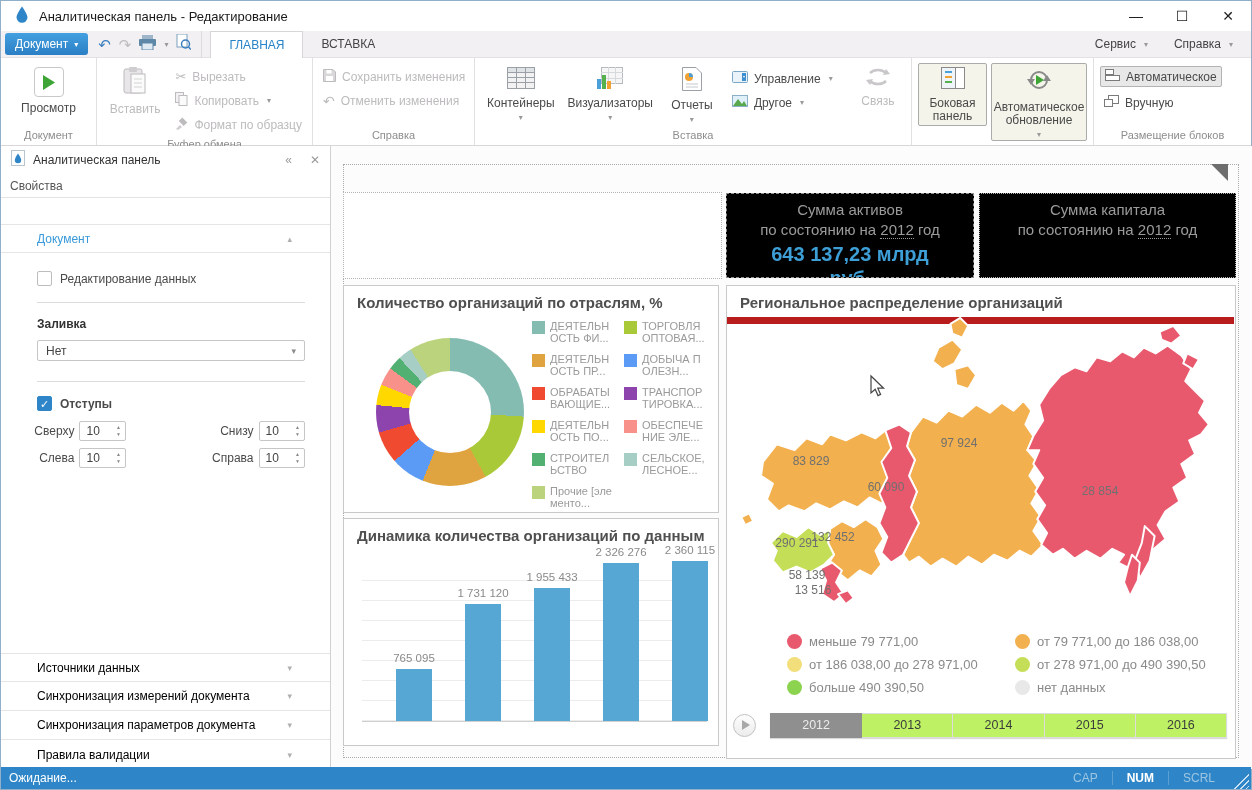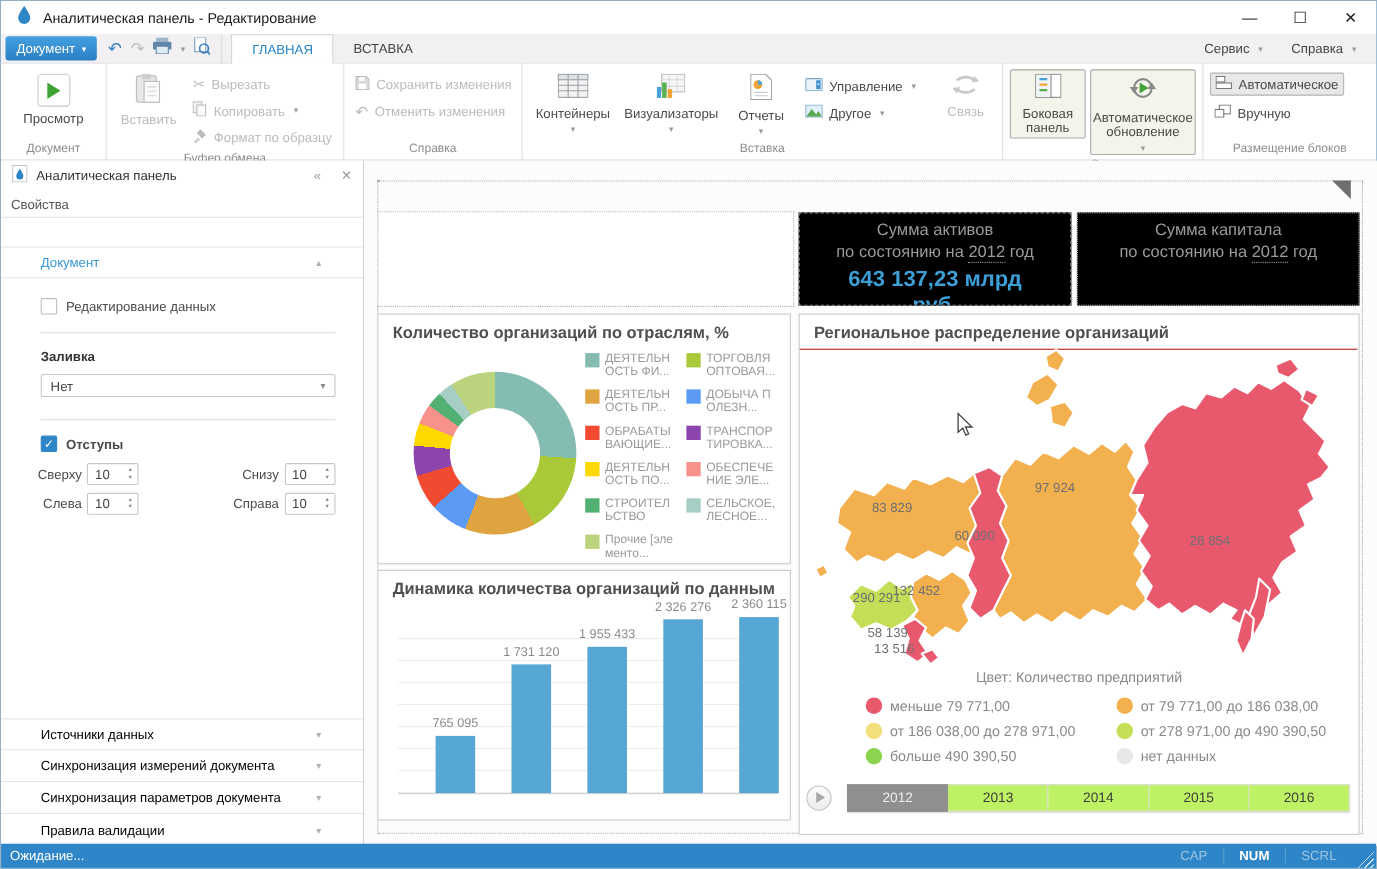--- a/index.html
+++ b/index.html
@@ -78,21 +78,21 @@
   .kpi { position:absolute; background:#000000; overflow:hidden; text-align:center; }
   .kpi.selected { border:1px dashed #909090; }
   .kpi.dotted { border:1px dotted #b3b3b3; }
   .kpi .l1 { font-size:15px; color:#9b9b9b; margin-top:7px; }
   .kpi .l2 { font-size:15px; color:#9b9b9b; margin-top:3px; }
   .kpi .yr { border-bottom:1px dotted #9b9b9b; }
   .kpi .val { font-size:20px; font-weight:bold; color:#3d9fd6; margin-top:4px; line-height:24px; }
   .kpi .val.narrow { width:190px; margin-left:auto; margin-right:auto; }
   .panel { position:absolute; background:#fff; border:1px solid #c9c9c9; }
   .panel-title { font-size:15px; font-weight:bold; color:#4f4f4f; padding:8px 0 0 13px; }
-  .panel-title.underlined { padding-bottom:6px; border-bottom:1px solid #b91c1c; margin-right:1px; }
+  .panel-title.underlined { padding-bottom:6px; border-bottom:7px solid #b91c1c; margin-right:1px; }
 
   
   .donut { position:absolute; left:32px; top:52px; width:148px; height:148px; border-radius:50%; }
   .donut-hole { position:absolute; left:65px; top:85px; width:82px; height:82px; background:#fff; border-radius:50%; }
   .dlegend { position:absolute; left:188px; top:34px; display:flex; gap:8px; }
   .dlegend .col { display:flex; flex-direction:column; gap:9px; width:84px; }
   .dl-item { display:flex; gap:5px; }
   .dl-sw { width:13px; height:13px; flex:0 0 13px; margin-top:1px; }
   .dl-txt { font-size:11px; line-height:12px; color:#9a9a9a; width:64px; word-break:break-all; }
 
@@ -648,21 +648,20 @@
 
       <span class="map-lbl" style="left:84px;top:175px">83 829</span>
       <span class="map-lbl" style="left:159px;top:201px">60 090</span>
       <span class="map-lbl" style="left:232px;top:157px">97 924</span>
       <span class="map-lbl" style="left:373px;top:205px">28 854</span>
       <span class="map-lbl" style="left:70px;top:257px">290 291</span>
       <span class="map-lbl" style="left:106px;top:251px">132 452</span>
       <span class="map-lbl" style="left:80px;top:289px">58 139</span>
       <span class="map-lbl" style="left:86px;top:304px">13 516</span>
 
-      <div class="map-caption">Цвет: Количество предприятий</div>
 
       <div class="mlegend">
         <div class="ml-item">
             <span class="ml-sw" style="background: rgb(233, 89, 110);"></span>
             <span>меньше 79 771,00</span>
           </div>
         <div class="ml-item">
             <span class="ml-sw" style="background: rgb(242, 176, 79);"></span>
             <span>от 79 771,00 до 186 038,00</span>
           </div>

